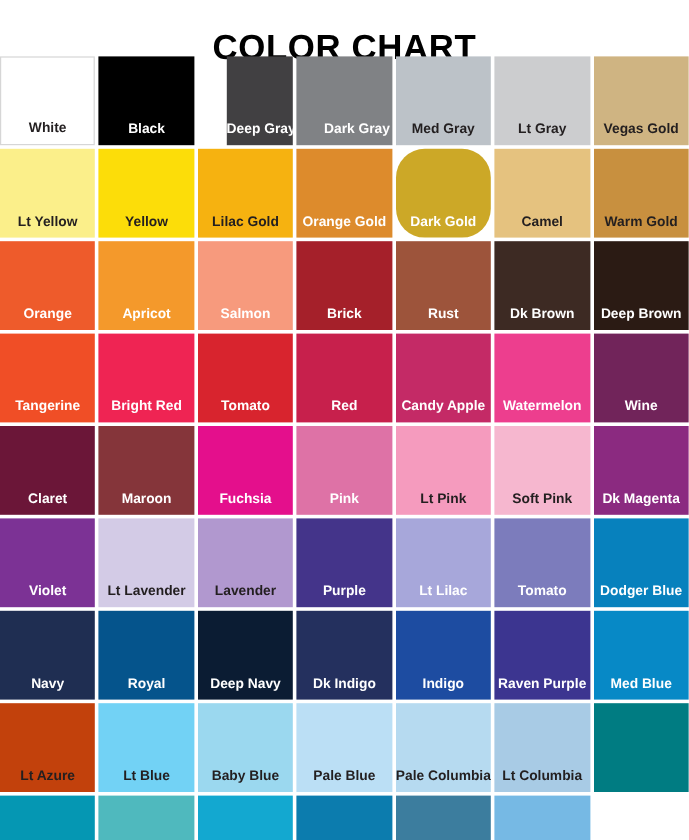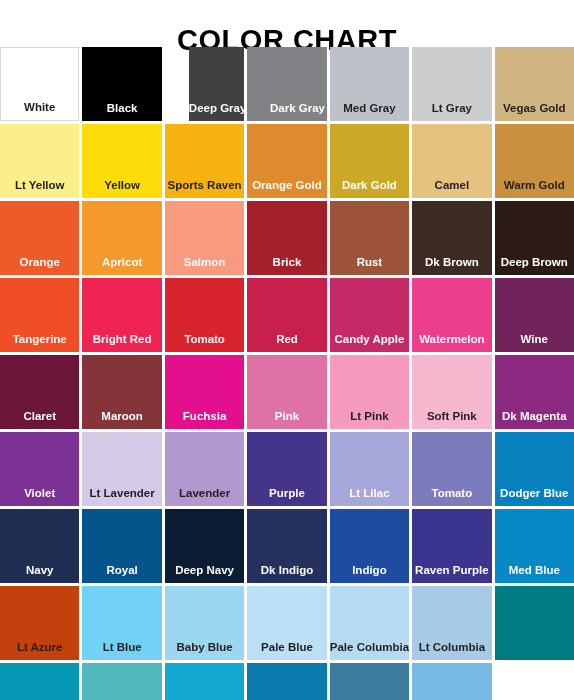--- a/index.html
+++ b/index.html
@@ -96,26 +96,26 @@
       <div class="swatch" style="background-color: rgb(207, 180, 130);">
         <span class="swatch-label" style="color: rgb(35, 31, 32);">Vegas Gold</span>
       </div>
       <div class="swatch" style="background-color: rgb(251, 239, 138);">
         <span class="swatch-label" style="color: rgb(35, 31, 32);">Lt Yellow</span>
       </div>
       <div class="swatch" style="background-color: rgb(252, 221, 9);">
         <span class="swatch-label" style="color: rgb(35, 31, 32);">Yellow</span>
       </div>
       <div class="swatch" style="background-color: rgb(246, 178, 16);">
-        <span class="swatch-label" style="color: rgb(35, 31, 32);">Sports Raven</span>
+        <span class="swatch-label" style="color: rgb(35, 31, 32);">Lilac Gold</span>
       </div>
       <div class="swatch" style="background-color: rgb(221, 139, 44);">
         <span class="swatch-label" style="color: rgb(255, 255, 255);">Orange Gold</span>
       </div>
-      <div class="swatch" style="background-color: rgb(204, 168, 39);">
+      <div class="swatch" style="background-color: rgb(204, 168, 39); border-radius: 24px;">
         <span class="swatch-label" style="color: rgb(255, 255, 255);">Dark Gold</span>
       </div>
       <div class="swatch" style="background-color: rgb(229, 194, 127);">
         <span class="swatch-label" style="color: rgb(35, 31, 32);">Camel</span>
       </div>
       <div class="swatch" style="background-color: rgb(200, 144, 63);">
         <span class="swatch-label" style="color: rgb(35, 31, 32);">Warm Gold</span>
       </div>
       <div class="swatch" style="background-color: rgb(238, 91, 43);">
         <span class="swatch-label" style="color: rgb(255, 255, 255);">Orange</span>

